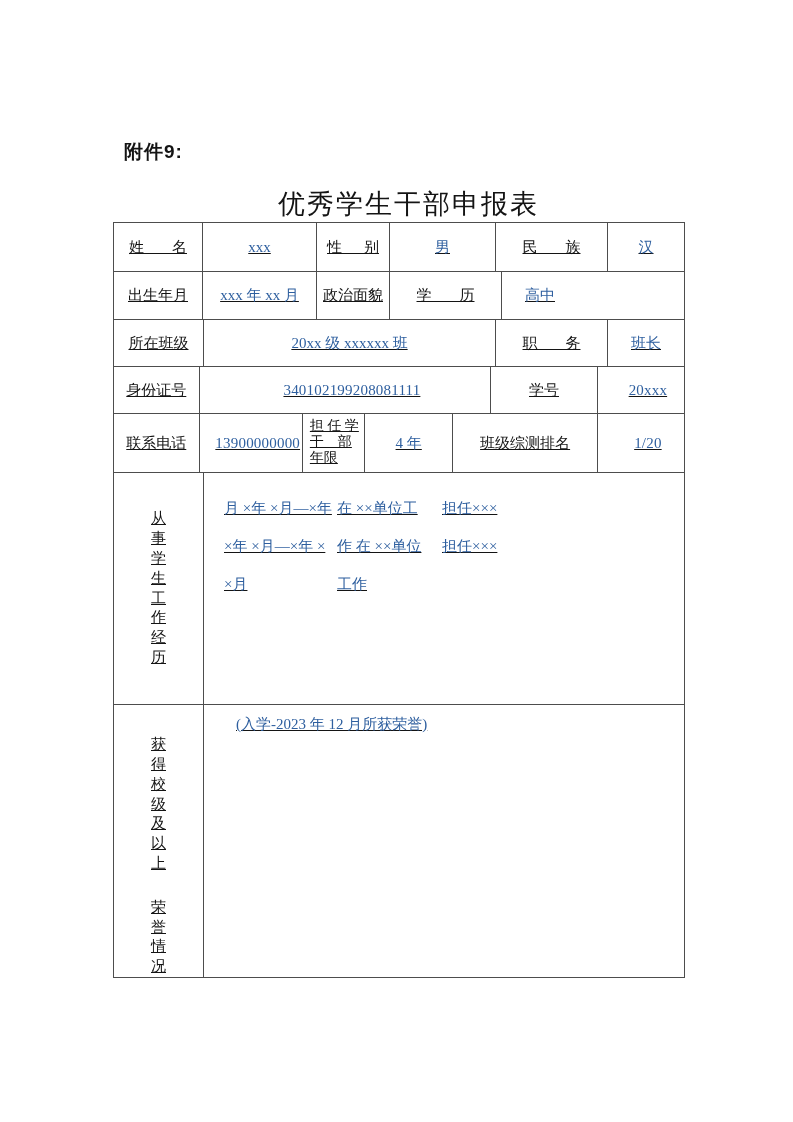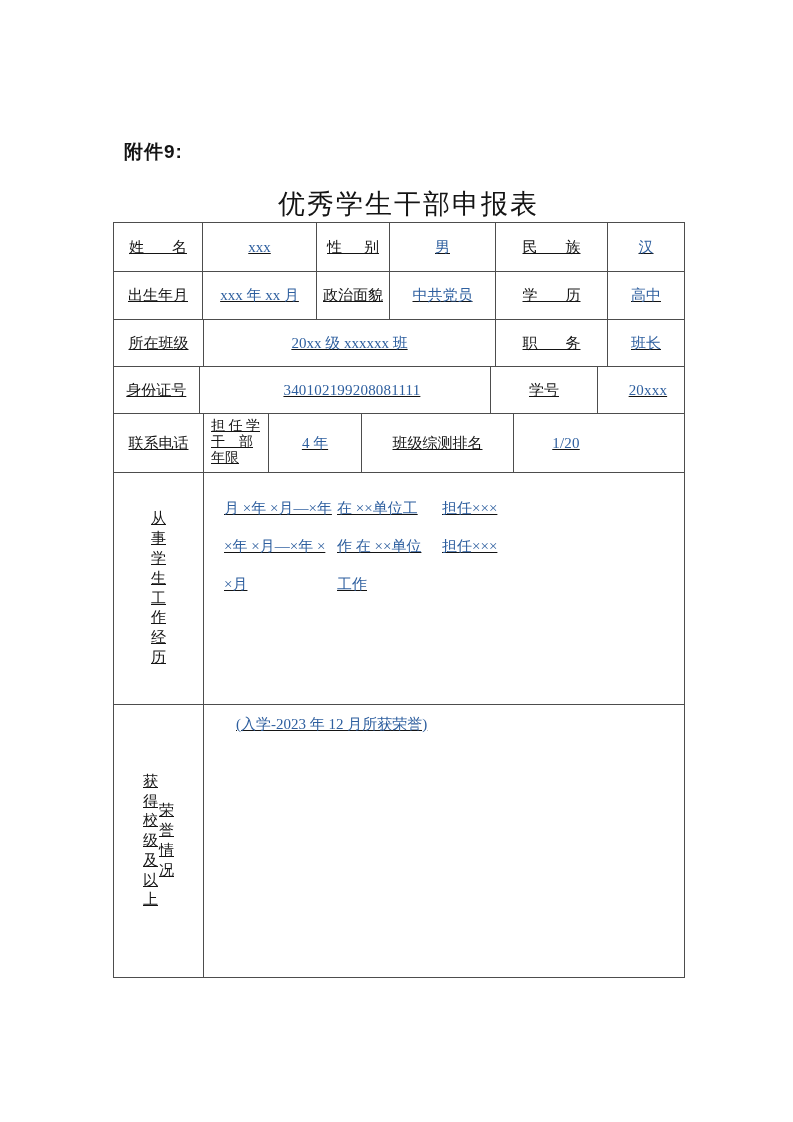--- a/index.html
+++ b/index.html
@@ -36,21 +36,21 @@
   .td:last-child{border-right:none;}
   .lab{color:var(--ink);}
   .val{color:var(--blue);}
   
   .jl{display:inline-block;width:58px;text-align:justify;text-align-last:justify;}
   
   .cadre{flex-direction:column;align-items:flex-start;justify-content:flex-start;
          padding:4px 0 0 7px;font-size:14px;line-height:16px;}
   .cadre div{white-space:pre;}
   
-  .vwrap{flex-direction:row;gap:0;}
+  .vwrap{flex-direction:column;gap:24px;justify-content:flex-end;}
   .vcol{width:16px;line-height:1.32;font-size:15px;word-break:break-all;text-align:center;}
   
   .sec-content{align-items:flex-start;justify-content:flex-start;color:var(--blue);}
   .exp{padding:16px 0 0 20px;}
   .exp-cols{display:flex;line-height:38px;font-size:15px;}
   .exp-cols .c1{width:113px;}
   .exp-cols .c2{width:105px;}
   .exp-cols div div{white-space:pre;}
   .honors-content{padding:8px 0 0 32px;font-size:15px;line-height:22px;}
   .num{letter-spacing:0.2px;margin-left:14px;}
@@ -78,21 +78,20 @@
       <div class="td lab" style="width:112px">
           <span class="jl">民族</span>
         </div>
       <div class="td val" style="width:76px">汉</div>
     </div>
 
     <div class="tr" style="height:47px">
       <div class="td lab" style="width:89px">出生年月</div>
       <div class="td val" style="width:114px">xxx 年 xx 月</div>
       <div class="td lab" style="width:73px">政治面貌</div>
-      <div class="td val" style="width:106px">中共党员</div>
       <div class="td lab" style="width:112px">
           <span class="jl">学历</span>
         </div>
       <div class="td val" style="width:76px">高中</div>
     </div>
 
     <div class="tr" style="height:46px">
       <div class="td lab" style="width:90px">所在班级</div>
       <div class="td val" style="width:292px">20xx 级 xxxxxx 班</div>
       <div class="td lab" style="width:112px">
@@ -103,20 +102,21 @@
 
     <div class="tr" style="height:46px">
       <div class="td lab" style="width:90px">身份证号</div>
       <div class="td val num" style="width:292px">340102199208081111</div>
       <div class="td lab" style="width:112px">学号</div>
       <div class="td val num" style="width:76px">20xxx</div>
     </div>
 
     <div class="tr" style="height:58px">
       <div class="td lab" style="width:90px">联系电话</div>
+      <div class="td val num" style="width:94px">13900000000</div>
       <div class="td lab cadre" style="width:65px">
         <div>担 任 学</div>
         <div>干　部</div>
         <div>年限</div>
       </div>
       <div class="td val" style="width:93px">4 年</div>
       <div class="td lab" style="width:152px">班级综测排名</div>
       <div class="td val num" style="width:76px">1/20</div>
     </div>
 

